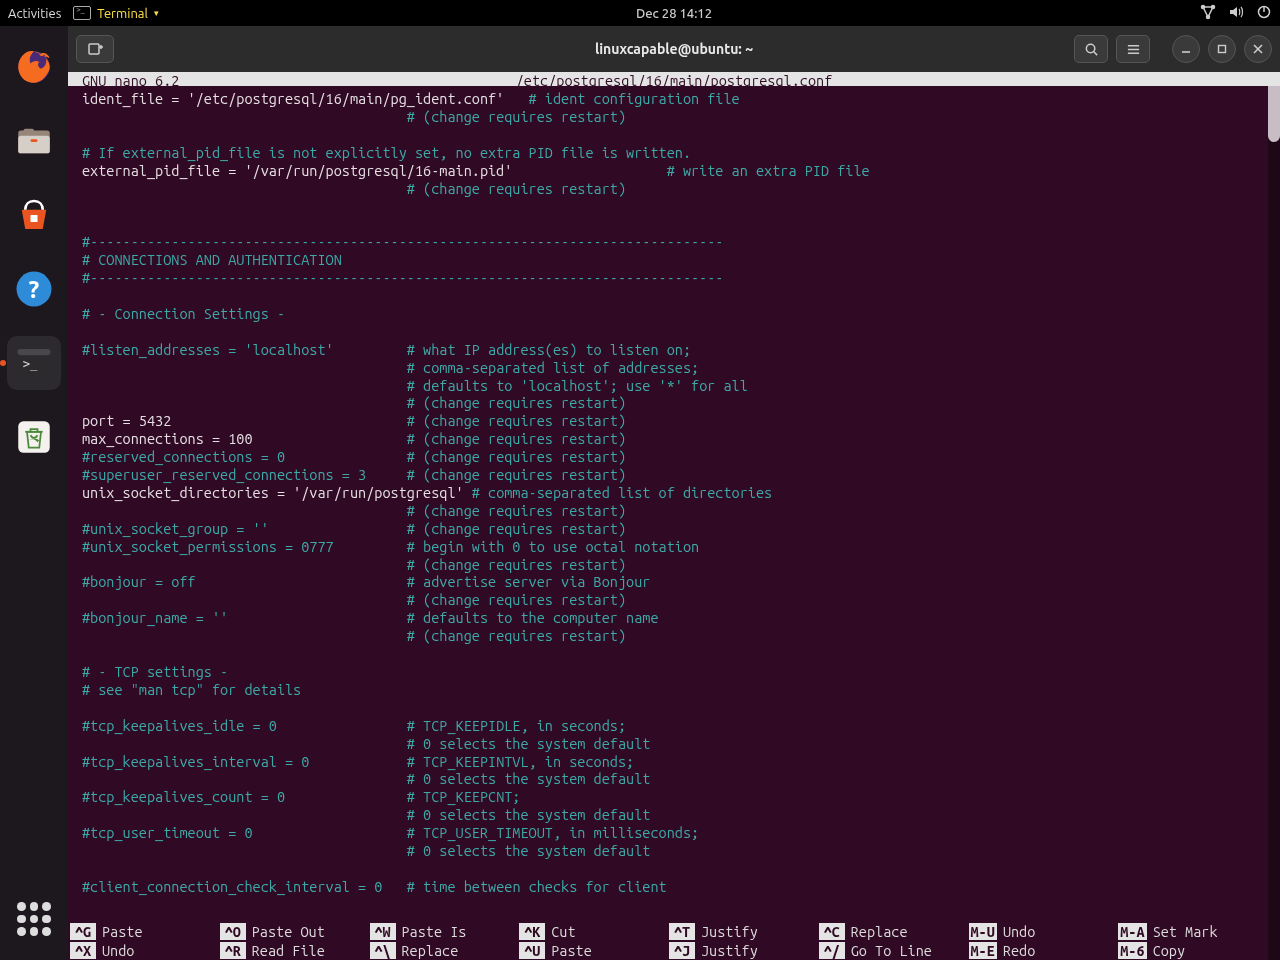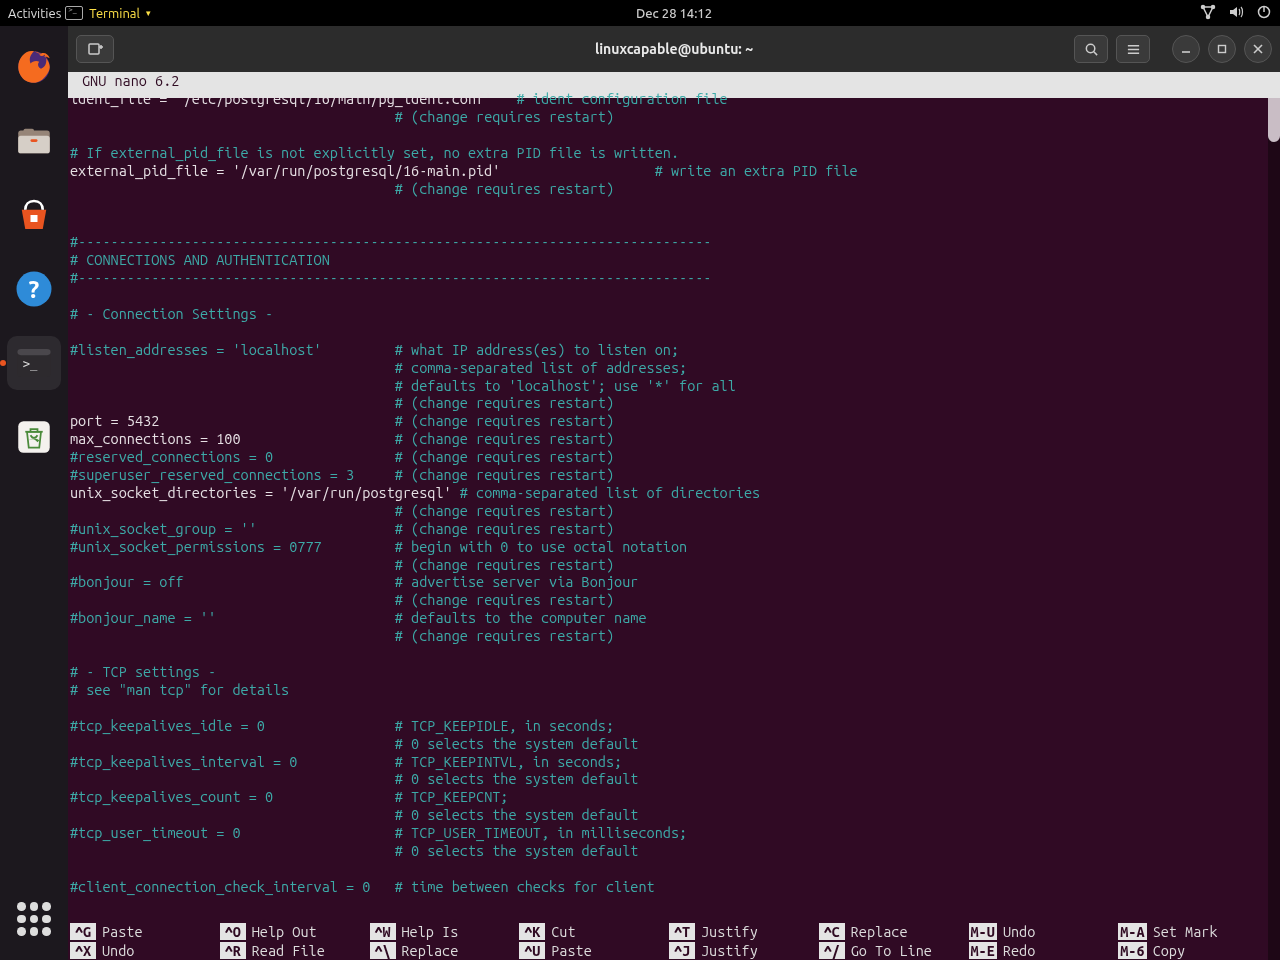--- a/index.html
+++ b/index.html
@@ -1,21 +1,21 @@
 <!DOCTYPE html>
 <html><head>
 <meta charset="utf-8">
 <style>
   * { margin: 0; padding: 0; box-sizing: border-box; }
   html, body { width: 1280px; height: 960px; overflow: hidden; font-family: Ubuntu, "Segoe UI", sans-serif; background: #000; }
   .desktop { width: 1280px; height: 960px; background: #1c1c1c; position: relative; }
 
   
   .top-panel { position: absolute; top: 0; left: 0; right: 0; height: 26px; background: #000; color: #ddd; display: flex; align-items: center; font-size: 13px; padding: 0 8px; z-index: 10; }
-  .top-panel .left { display: flex; align-items: center; gap: 4px; }
+  .top-panel .left { display: flex; align-items: center; gap: 12px; }
   .top-panel .center { position: absolute; left: 50%; transform: translateX(-50%); color: #ccc; font-weight: 500; margin-left: 34px; }
   .top-panel .right { margin-left: auto; display: flex; align-items: center; gap: 12px; }
   .activities { color: #ddd; cursor: pointer; }
   .app-ind { display: flex; align-items: center; gap: 6px; color: #fde047; }
   .small-term-icon { width: 18px; height: 14px; border: 1px solid #aaa; border-radius: 2px; position: relative; }
   .small-term-icon::before { content: ">_"; position: absolute; top: -2px; left: 2px; font-size: 8px; color: #aaa; }
   .tray-icon svg { width: 16px; height: 16px; }
 
   
   .dock { position: absolute; left: 0; top: 26px; bottom: 0; width: 68px; background: rgba(28, 24, 30, 0.96); display: flex; flex-direction: column; align-items: center; padding-top: 14px; gap: 20px; z-index: 5; }
@@ -31,24 +31,24 @@
   .titlebar { height: 46px; background: #2c2c2c; display: flex; align-items: center; padding: 8px 8px; color: #ddd; position: relative; }
   .tb-left { width: 38px; height: 28px; border: 1px solid #555; border-radius: 5px; display:flex; align-items:center; justify-content:center; background: #3a3a3a; }
   .tb-title { position:absolute; left:50%; transform:translateX(-50%); color: #eaeaea; font-size: 14px; font-weight: 600; }
   .tb-right { margin-left: auto; display: flex; align-items: center; gap: 8px; }
   .tb-btn { width: 34px; height: 28px; border-radius: 5px; background: #3a3a3a; border: 1px solid #555; display:flex; align-items:center; justify-content:center; color:#ddd; }
   .win-btn { width: 28px; height: 28px; border-radius: 50%; background: #3a3a3a; border:1px solid #555; display:flex; align-items:center; justify-content:center; color:#bbb; font-size:14px; }
   .win-btn.close { background: #3a3a3a; }
 
   
   .editor { flex: 1; background: #300a24; position: relative; overflow: hidden; }
-  .nano-header { position: relative; height: 26px; background: #e4e4e4; color: #2f0a22; font-family: "Ubuntu Mono","DejaVu Sans Mono", monospace; font-size: 14.5px; }
+  .nano-header { position: relative; height: 14px; background: #e4e4e4; color: #2f0a22; font-family: "Ubuntu Mono","DejaVu Sans Mono", monospace; font-size: 14.5px; }
   .nano-header .hl { position: absolute; left: 14px; top: 0; }
   .nano-header .hc { position: absolute; left: 50%; transform: translateX(-50%); top: 0; }
-  .code { position:absolute; top: 18px; left: 0; right: 12px; bottom: 38px; font-family: "Ubuntu Mono","DejaVu Sans Mono", monospace; font-size: 14.5px; line-height: 17.9px; white-space: pre; color: #e6e0e4; padding-left: 0; }
+  .code { position:absolute; top: 18px; left: 0; right: 12px; bottom: 38px; font-family: "Ubuntu Mono","DejaVu Sans Mono", monospace; font-size: 14.5px; line-height: 17.9px; white-space: pre; color: #e6e0e4; padding-left: 12px; }
   .c-comment { color: #3daaa8; }
   .code .ln { padding-left: 2px; }
 
   
   .shortcuts { position: absolute; left: 0; right: 12px; bottom: 0; height: 38px; font-family: "Ubuntu Mono","DejaVu Sans Mono", monospace; font-size: 14.5px; color: #ddd; display: grid; grid-template-columns: repeat(8, 1fr); padding-left: 2px; align-content: start; }
   .sc { display: flex; align-items: center; height: 19px; }
   .sc .k { background: #e4e4e4; color: #2f0a22; padding: 0 2px; font-weight: 600; margin-right: 6px; min-width: 26px; text-align: center; }
 
   
   .scroll-track { position: absolute; right: 0; top: 0; bottom: 0; width: 12px; background: #1e0716; }
@@ -200,36 +200,37 @@
       </div>
     </div>
 
     <div class="editor">
       <div class="scroll-track">
         <div class="scroll-thumb"></div>
       </div>
 
       <div class="nano-header">
         <span class="hl">GNU nano  6.2</span>
+        <span class="hc">/etc/postgresql/16/main/postgresql.conf</span>
       </div>
 
       <div class="code" id="code"><div class="ln">ident_file = '/etc/postgresql/16/main/pg_ident.conf'   <span class="c-comment"># ident configuration file</span></div><div class="ln">                                        <span class="c-comment"># (change requires restart)</span></div><div class="ln">&nbsp;</div><div class="ln"><span class="c-comment"># If external_pid_file is not explicitly set, no extra PID file is written.</span></div><div class="ln">external_pid_file = '/var/run/postgresql/16-main.pid'                   <span class="c-comment"># write an extra PID file</span></div><div class="ln">                                        <span class="c-comment"># (change requires restart)</span></div><div class="ln">&nbsp;</div><div class="ln">&nbsp;</div><div class="ln"><span class="c-comment">#------------------------------------------------------------------------------</span></div><div class="ln"><span class="c-comment"># CONNECTIONS AND AUTHENTICATION</span></div><div class="ln"><span class="c-comment">#------------------------------------------------------------------------------</span></div><div class="ln">&nbsp;</div><div class="ln"><span class="c-comment"># - Connection Settings -</span></div><div class="ln">&nbsp;</div><div class="ln"><span class="c-comment">#listen_addresses = 'localhost'</span>         <span class="c-comment"># what IP address(es) to listen on;</span></div><div class="ln">                                        <span class="c-comment"># comma-separated list of addresses;</span></div><div class="ln">                                        <span class="c-comment"># defaults to 'localhost'; use '*' for all</span></div><div class="ln">                                        <span class="c-comment"># (change requires restart)</span></div><div class="ln">port = 5432                             <span class="c-comment"># (change requires restart)</span></div><div class="ln">max_connections = 100                   <span class="c-comment"># (change requires restart)</span></div><div class="ln"><span class="c-comment">#reserved_connections = 0</span>               <span class="c-comment"># (change requires restart)</span></div><div class="ln"><span class="c-comment">#superuser_reserved_connections = 3</span>     <span class="c-comment"># (change requires restart)</span></div><div class="ln">unix_socket_directories = '/var/run/postgresql' <span class="c-comment"># comma-separated list of directories</span></div><div class="ln">                                        <span class="c-comment"># (change requires restart)</span></div><div class="ln"><span class="c-comment">#unix_socket_group = ''</span>                 <span class="c-comment"># (change requires restart)</span></div><div class="ln"><span class="c-comment">#unix_socket_permissions = 0777</span>         <span class="c-comment"># begin with 0 to use octal notation</span></div><div class="ln">                                        <span class="c-comment"># (change requires restart)</span></div><div class="ln"><span class="c-comment">#bonjour = off</span>                          <span class="c-comment"># advertise server via Bonjour</span></div><div class="ln">                                        <span class="c-comment"># (change requires restart)</span></div><div class="ln"><span class="c-comment">#bonjour_name = ''</span>                      <span class="c-comment"># defaults to the computer name</span></div><div class="ln">                                        <span class="c-comment"># (change requires restart)</span></div><div class="ln">&nbsp;</div><div class="ln"><span class="c-comment"># - TCP settings -</span></div><div class="ln"><span class="c-comment"># see "man tcp" for details</span></div><div class="ln">&nbsp;</div><div class="ln"><span class="c-comment">#tcp_keepalives_idle = 0</span>                <span class="c-comment"># TCP_KEEPIDLE, in seconds;</span></div><div class="ln">                                        <span class="c-comment"># 0 selects the system default</span></div><div class="ln"><span class="c-comment">#tcp_keepalives_interval = 0</span>            <span class="c-comment"># TCP_KEEPINTVL, in seconds;</span></div><div class="ln">                                        <span class="c-comment"># 0 selects the system default</span></div><div class="ln"><span class="c-comment">#tcp_keepalives_count = 0</span>               <span class="c-comment"># TCP_KEEPCNT;</span></div><div class="ln">                                        <span class="c-comment"># 0 selects the system default</span></div><div class="ln"><span class="c-comment">#tcp_user_timeout = 0</span>                   <span class="c-comment"># TCP_USER_TIMEOUT, in milliseconds;</span></div><div class="ln">                                        <span class="c-comment"># 0 selects the system default</span></div><div class="ln">&nbsp;</div><div class="ln"><span class="c-comment">#client_connection_check_interval = 0</span>   <span class="c-comment"># time between checks for client</span></div></div>
 
       <div class="shortcuts" id="shortcuts">
           <div class="sc">
             <span class="k">^G</span>
             <span>Paste</span>
           </div>
           <div class="sc">
             <span class="k">^O</span>
-            <span>Help Out</span>
+            <span>Paste Out</span>
           </div>
           <div class="sc">
             <span class="k">^W</span>
-            <span>Help Is</span>
+            <span>Paste Is</span>
           </div>
           <div class="sc">
             <span class="k">^K</span>
             <span>Cut</span>
           </div>
           <div class="sc">
             <span class="k">^T</span>
             <span>Justify</span>
           </div>
           <div class="sc">

